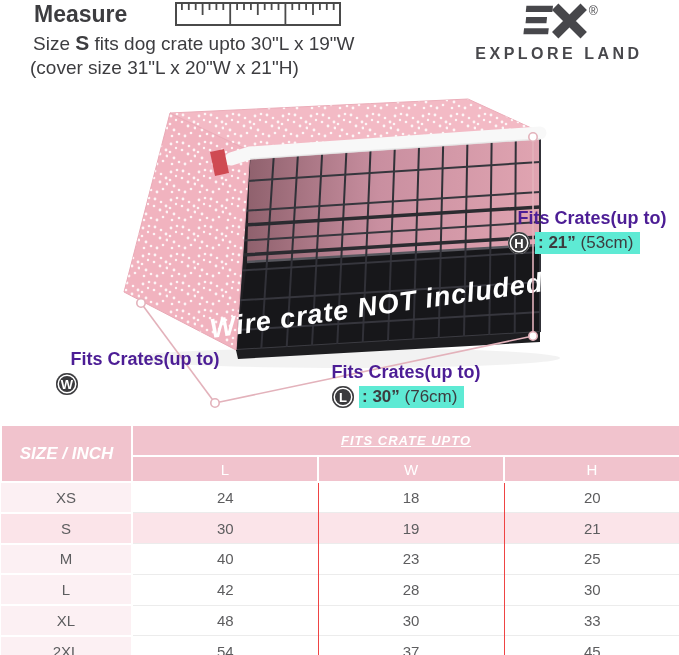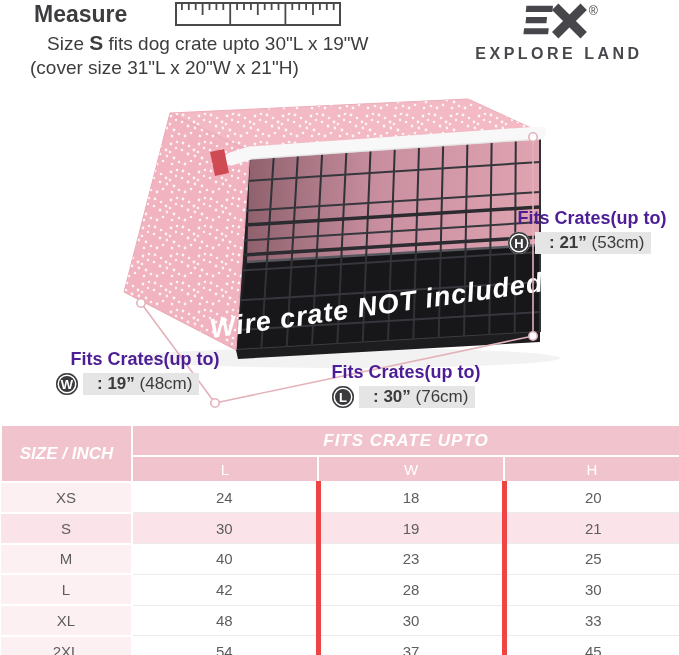--- a/index.html
+++ b/index.html
@@ -5,53 +5,53 @@
   html,body{margin:0;padding:0;}
   body{
     width:679px;height:655px;position:relative;overflow:hidden;
     background:#ffffff;
     font-family:"Liberation Sans","DejaVu Sans",sans-serif;
     color:#3d3d40;
   }
   
   .measure-title{position:absolute;left:34px;top:1px;font-size:23px;font-weight:bold;color:#3d3d40;}
   .ruler{position:absolute;left:175px;top:2px;}
-  .size-line{position:absolute;left:33px;top:31px;font-size:19px;color:#3d3d40;white-space:pre;margin-left:14px;}
+  .size-line{position:absolute;left:33px;top:31px;font-size:19px;color:#3d3d40;white-space:pre;}
   .size-line .big-s{font-weight:bold;font-size:21px;}
   .cover-line{position:absolute;left:30px;top:57px;font-size:19px;color:#3d3d40;}
   .logo{position:absolute;left:452px;top:3px;width:214px;text-align:center;}
   .logo .brand{margin-top:0;font-size:16px;font-weight:bold;letter-spacing:3.5px;color:#48484c;}
   
   .figure-svg{position:absolute;left:0;top:0;}
   
   .dim-label{position:absolute;z-index:5;}
   .dim-title{font-size:18px;font-weight:600;color:#4c1d95;text-align:center;}
   .dim-valuerow{display:flex;align-items:center;margin-top:3px;}
   .dim-badge{width:22px;height:22px;border-radius:50%;background:#3a3a3d;color:#fff;
     font-size:13px;font-weight:bold;display:flex;align-items:center;justify-content:center;
     box-shadow:inset 0 0 0 1.5px #3a3a3d, inset 0 0 0 3px #ffffff;margin-right:5px;flex:0 0 22px;}
-  .dim-pill{background:#e5e5e5;padding:1px 7px 1px 14px;font-size:17px;color:#3c3c3f;white-space:nowrap;}
+  .dim-pill{background:#5eead4;padding:1px 7px 1px 3px;font-size:17px;color:#3c3c3f;white-space:nowrap;}
   .dim-pill .in{font-weight:bold;}
   .dim-pill .cm{font-weight:normal;}
   .dim-w{left:50px;top:349px;width:190px;}
   .dim-w .dim-valuerow{margin-left:6px;}
   .dim-l{left:322px;top:362px;width:168px;}
   .dim-l .dim-valuerow{margin-left:10px;}
   .dim-h{left:506px;top:208px;width:172px;}
   .dim-h .dim-valuerow{margin-left:2px;}
   
   .size-table{position:absolute;left:0;top:424px;width:679px;border-collapse:collapse;table-layout:fixed;}
   .size-table th,.size-table td{text-align:center;vertical-align:middle;padding:0;}
   .size-table th{background:#f1c3cd;color:#ffffff;border:2px solid #ffffff;}
   .th-corner{font-size:17px;font-style:italic;font-weight:bold;width:131px;}
-  .th-group{font-size:17px;font-style:italic;font-weight:bold;letter-spacing:1px;height:29px;}
+  .th-group{font-size:13px;font-style:italic;font-weight:bold;letter-spacing:1px;height:29px;text-decoration:underline;}
   .th-sub{font-size:15px;font-weight:normal;height:24px;}
   .size-table td{height:28.8px;font-size:15px;color:#5d5d5f;text-align:center;}
   td.size-cell{background:#fcf0f3;border-top:2px solid #ffffff;border-right:2px solid #ffffff;}
-  td.data-cell{background:#ffffff;border-top:1px solid #ececec;border-right:5px solid #ef4444;}
+  td.data-cell{background:#ffffff;border-top:1px solid #ececec;border-right:1px solid #ef4444;}
   td.data-cell:last-child{border-right:none;}
   tr.highlight td.size-cell,
   tr.highlight td.data-cell{background:#fbe4e9;}
 </style>
 </head>
 <body>
 
 <svg class="figure-svg" width="679" height="424" viewBox="0 0 679 424">
   <defs>
     <pattern id="dots" width="28" height="28" patternUnits="userSpaceOnUse">
@@ -155,21 +155,20 @@
     <path d="M42,4 L72,34 M72,4 L42,34" stroke="#47474b" stroke-width="9.5"></path>
     <text x="82" y="13" font-size="13" fill="#47474b" text-anchor="middle">®</text>
   </svg>
   <div class="brand">EXPLORE LAND</div>
 </div>
 
 <div class="dim-label dim-w">
   <div class="dim-title">Fits Crates(up to)</div>
   <div class="dim-valuerow">
     <div class="dim-badge">W</div>
-    <div class="dim-pill"><span class="in">: 19”</span> <span class="cm">(48cm)</span></div>
   </div>
 </div>
 
 <div class="dim-label dim-l">
   <div class="dim-title">Fits Crates(up to)</div>
   <div class="dim-valuerow">
     <div class="dim-badge">L</div>
     <div class="dim-pill"><span class="in">: 30”</span> <span class="cm">(76cm)</span></div>
   </div>
 </div>

